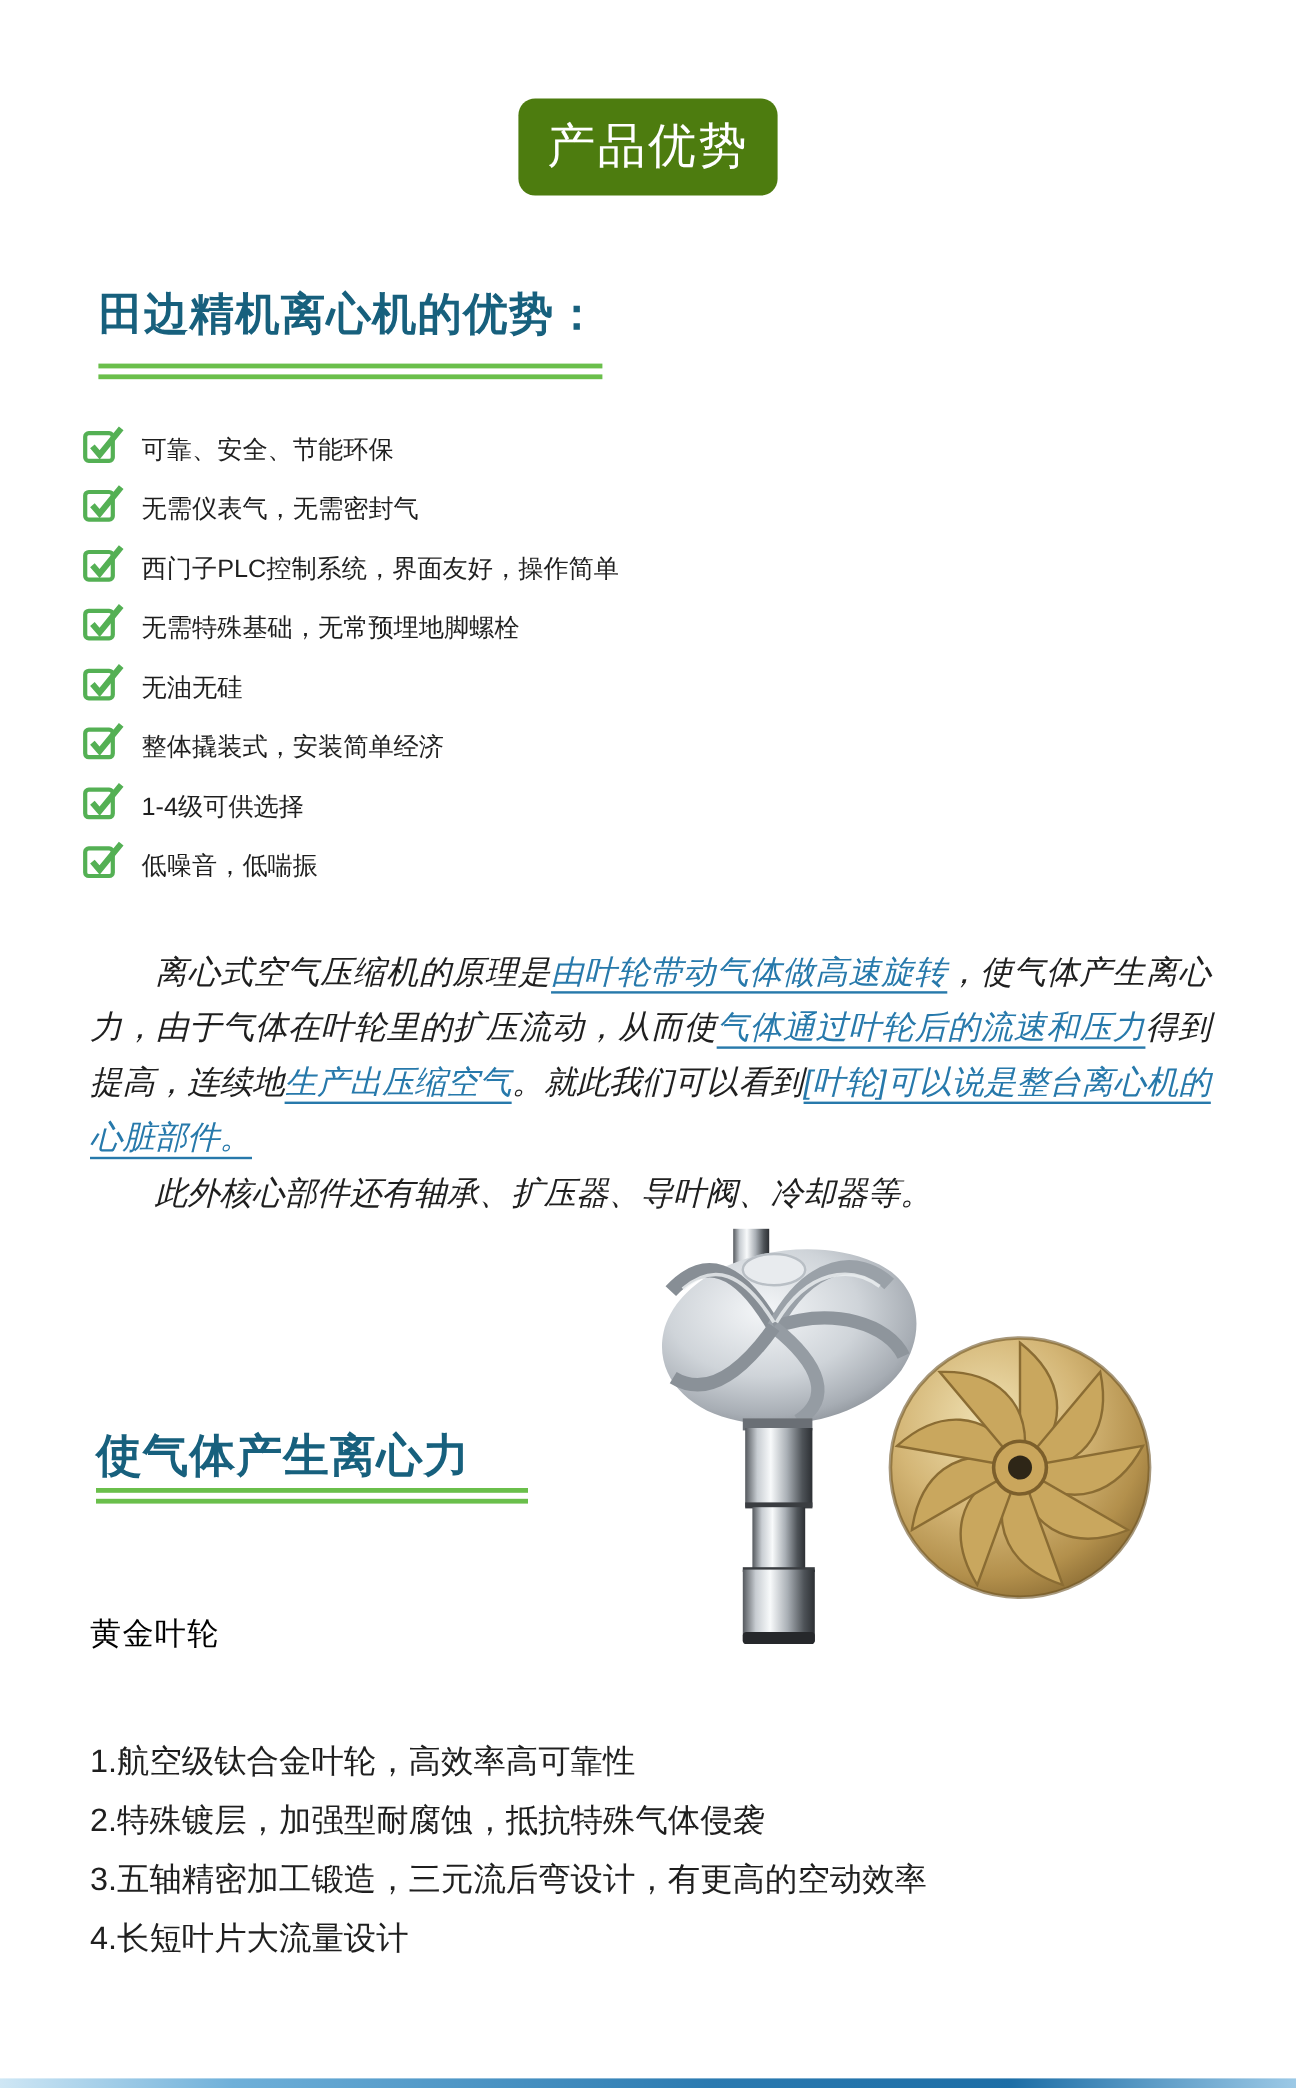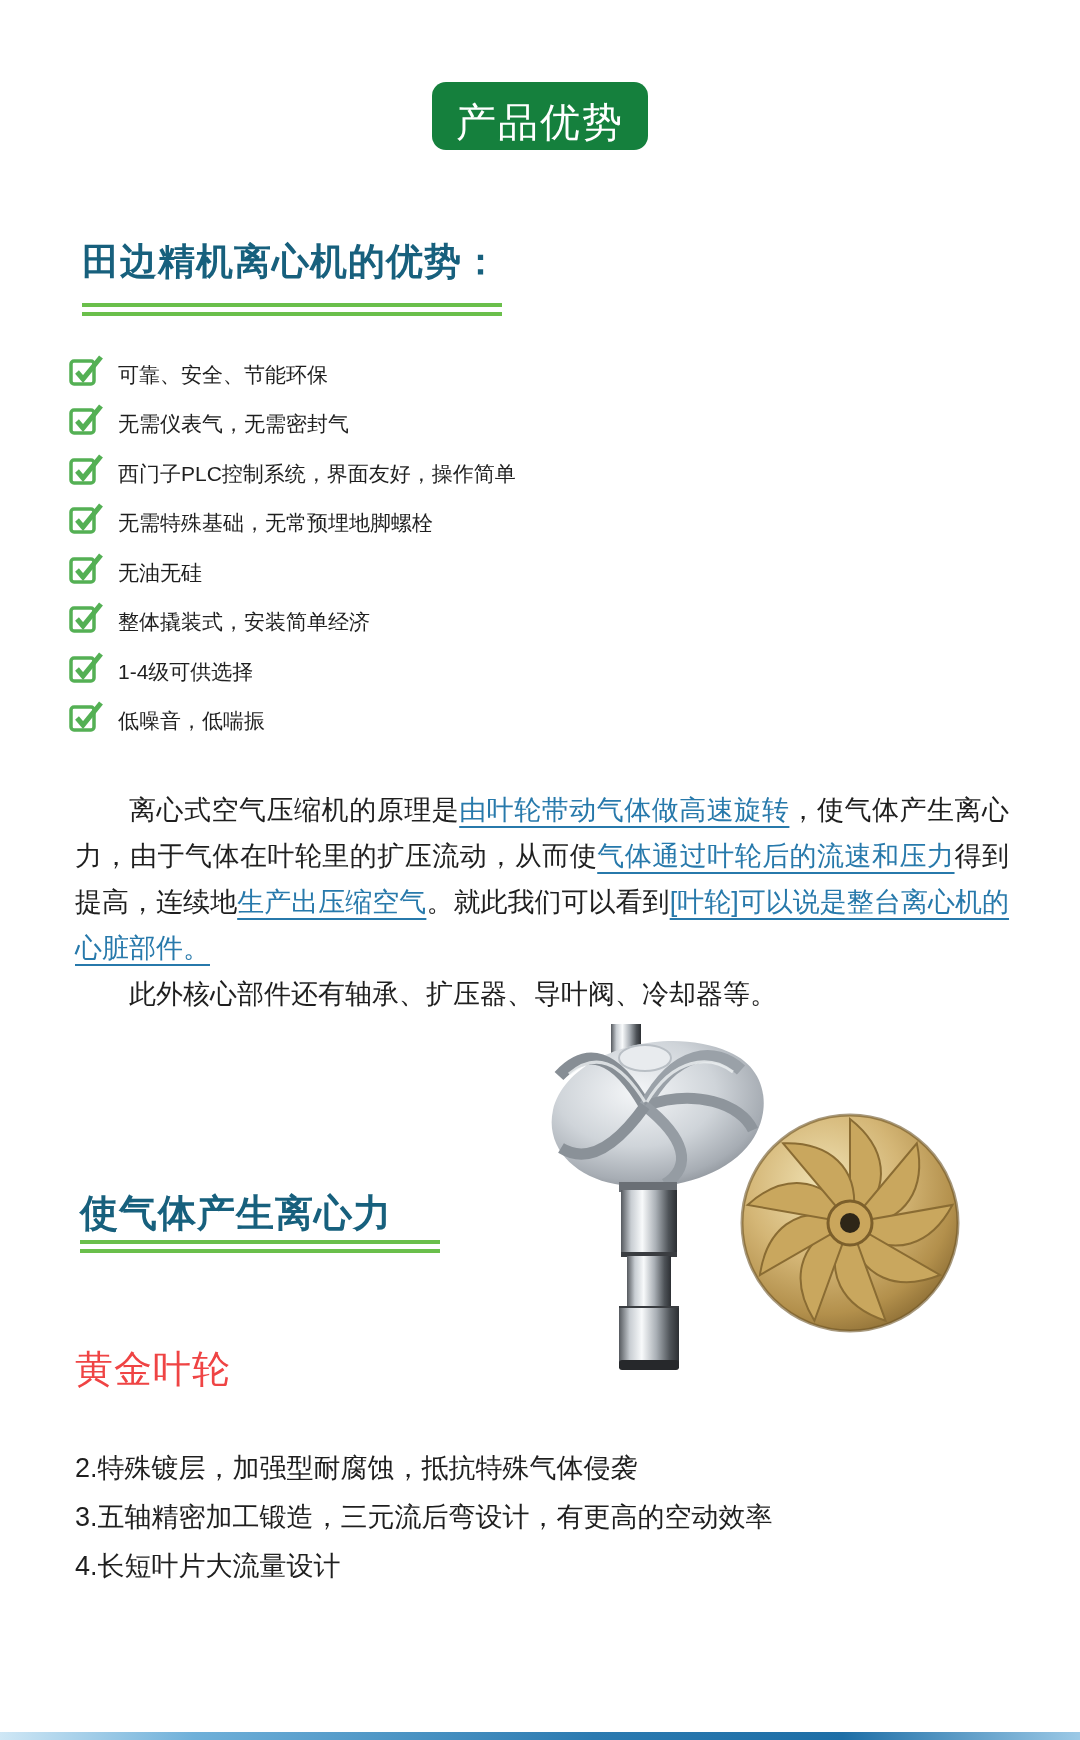--- a/index.html
+++ b/index.html
@@ -2,52 +2,52 @@
 <html><head>
 <meta charset="utf-8">
 <style>
   html,body{margin:0;padding:0;}
   body{
     width:1080px;height:1740px;position:relative;background:#ffffff;
     font-family:"Liberation Sans","DejaVu Sans",sans-serif;color:#1f1f1f;overflow:hidden;
   }
   .badge{
     position:absolute;top:82px;left:50%;transform:translateX(-50%);
-    background:#15803d;color:#ffffff;font-size:40px;height:68px;line-height:81px;
+    background:#4d7c0f;color:#ffffff;font-size:40px;height:81px;line-height:81px;
     padding:0 24px;border-radius:14px;letter-spacing:2px;white-space:nowrap;
   }
   .h1{
     position:absolute;left:82px;top:238px;margin:0;font-size:37px;font-weight:bold;
     color:#17607d;letter-spacing:1px;line-height:1.3;white-space:nowrap;text-align:center;
   }
   .dline{
     position:absolute;height:13px;box-sizing:border-box;
     border-top:4px solid #6abf4b;border-bottom:4px solid #6abf4b;background:transparent;
   }
   .dline1{left:82px;top:303px;width:420px;}
   .dline2{left:80px;top:1240px;width:360px;}
   .checklist{position:absolute;left:68px;top:339px;margin:0;padding:0;list-style:none;}
   .checklist li{display:flex;align-items:flex-end;height:49.5px;font-size:21px;}
   .ck{width:36px;height:36px;margin-right:14px;flex:0 0 auto;}
   .principle{
     position:absolute;left:75px;top:787px;width:934px;
     font-size:27px;line-height:46px;text-align:justify;
   }
-  .principle p{margin:0;text-indent:2em;}
+  .principle p{margin:0;text-indent:2em;font-style:italic;}
   .link{
     color:#2779ab;text-decoration:underline;
     text-decoration-thickness:2px;text-underline-offset:7px;
   }
   .h2{
     position:absolute;left:80px;top:1188px;margin:0;font-size:38px;font-weight:bold;
     color:#17607d;letter-spacing:1px;white-space:nowrap;
   }
   .h3{
-    position:absolute;left:75px;top:1344px;margin:0;font-size:38px;font-weight:normal;
-    color:#ef4444;letter-spacing:1px;white-space:nowrap;
+    position:absolute;left:75px;top:1344px;margin:0;font-size:26px;font-weight:normal;
+    color:#000000;letter-spacing:1px;white-space:nowrap;
   }
   .features{position:absolute;left:75px;top:1444px;margin:0;padding:0;list-style:none;font-size:27px;}
   .features li{height:49px;line-height:49px;white-space:nowrap;}
   .impellers{position:absolute;left:515px;top:1018px;width:465px;height:362px;}
   .bottombar{
     position:absolute;left:0;top:1732px;width:1080px;height:8px;
     background:linear-gradient(90deg,#cfe7f5 0%,#6fb0d9 18%,#2b7ab0 55%,#1d6ea6 78%,#9cc9e6 100%);
   }
 </style>
 </head>
@@ -183,18 +183,19 @@
     <rect x="112" y="238" width="44" height="52" fill="url(#shaftG)"></rect>
     <rect x="104" y="288" width="60" height="4" fill="#3a3d41"></rect>
     <rect x="104" y="290" width="60" height="60" fill="url(#shaftG)"></rect>
     <rect x="104" y="342" width="60" height="10" rx="3" fill="#26282b"></rect>
   </g>
 </svg>
 
 <h3 class="h3">黄金叶轮</h3>
 
 <ul class="features">
+  <li>1.航空级钛合金叶轮，高效率高可靠性</li>
   <li>2.特殊镀层，加强型耐腐蚀，抵抗特殊气体侵袭</li>
   <li>3.五轴精密加工锻造，三元流后弯设计，有更高的空动效率</li>
   <li>4.长短叶片大流量设计</li>
 </ul>
 
 <div class="bottombar"></div>
 
 </body></html>

